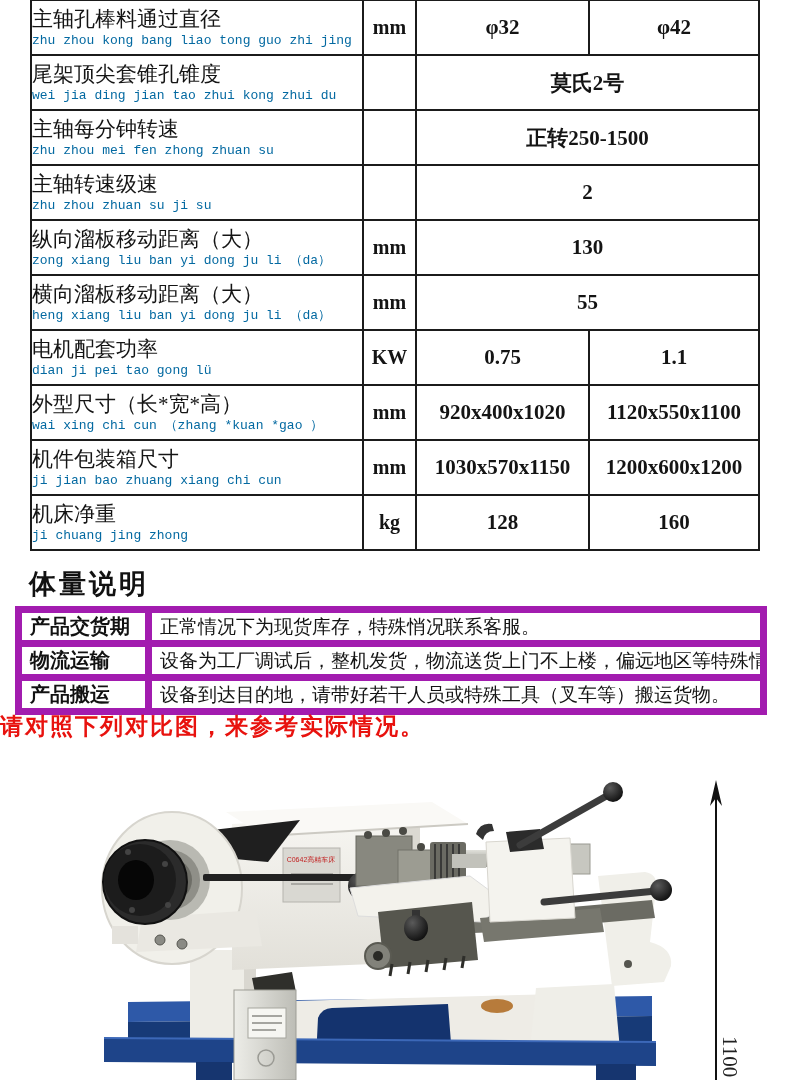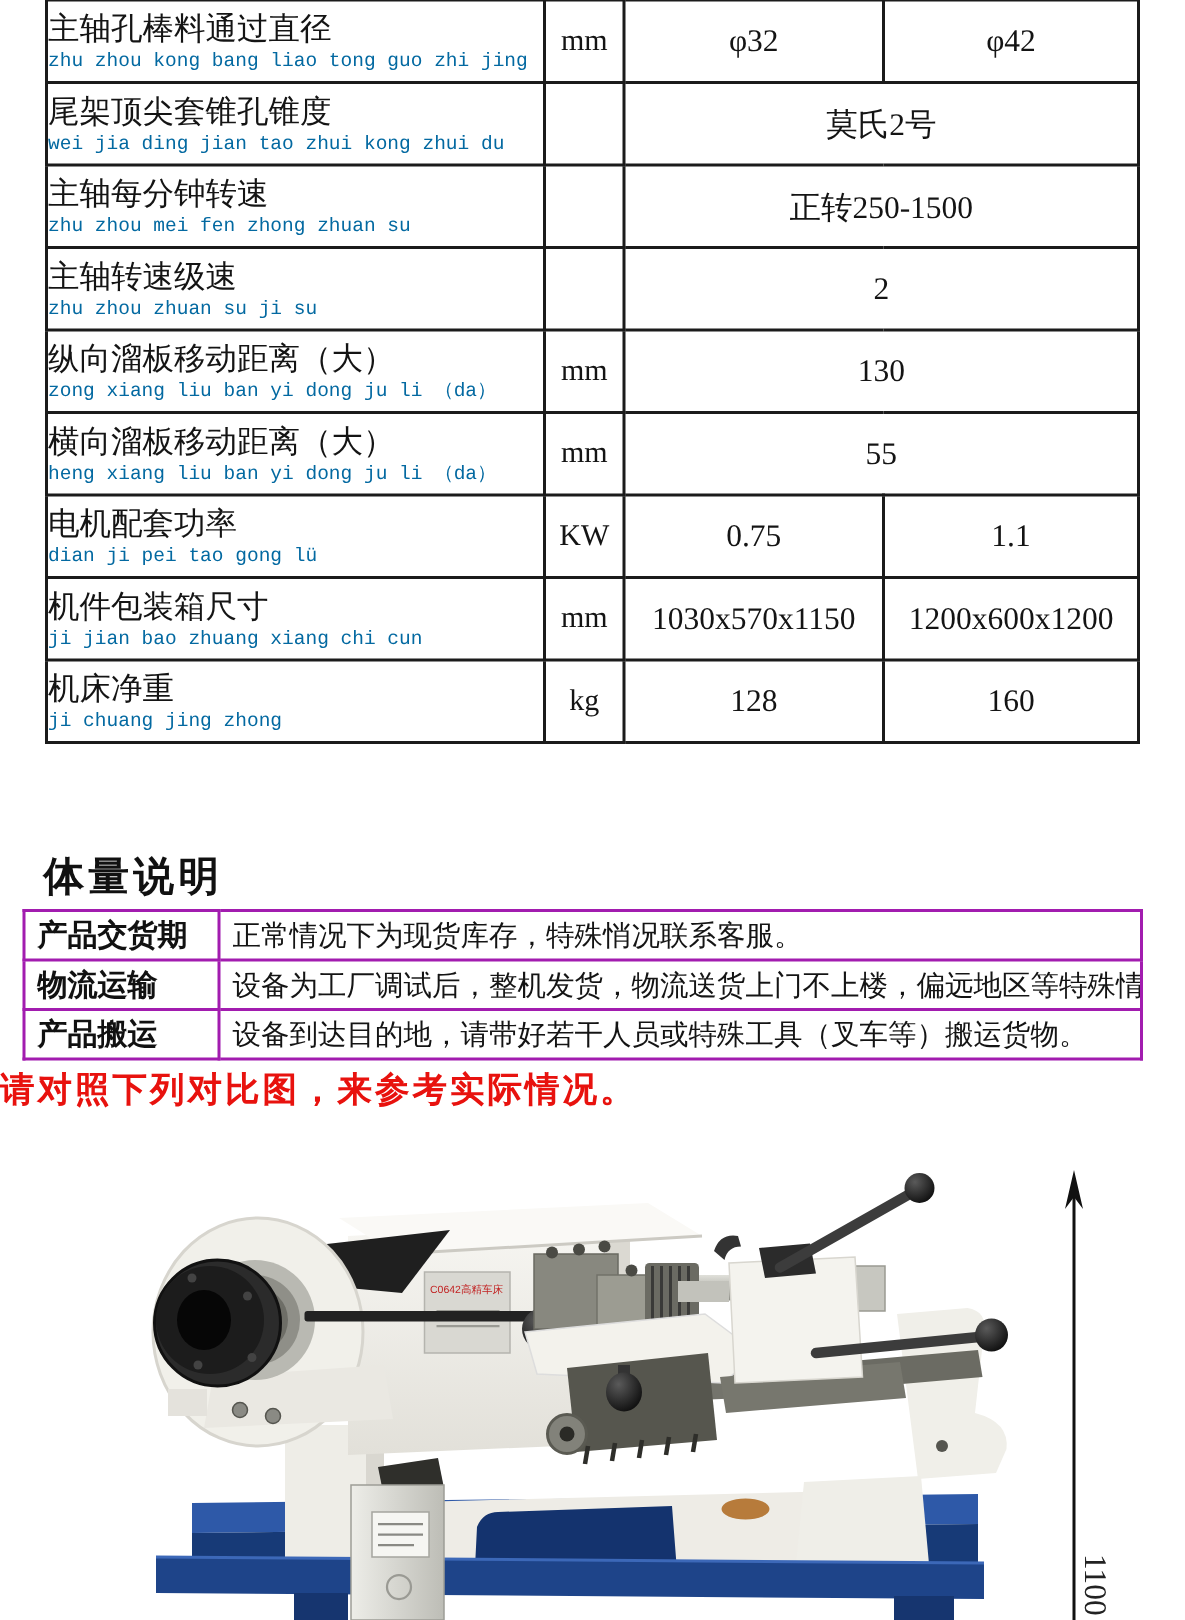--- a/index.html
+++ b/index.html
@@ -23,35 +23,35 @@
     font-family:"Liberation Serif","DejaVu Serif",serif;
     font-size:21px;color:#141414;line-height:26px;white-space:nowrap;
   }
   .py{
     font-family:"Liberation Mono","DejaVu Sans Mono",monospace;
     font-size:13px;color:#0369a1;line-height:17px;white-space:nowrap;
   }
   td.unit,td.val{
     text-align:center;
     font-family:"Liberation Serif","DejaVu Serif",serif;
-    font-size:20px;color:#141414;white-space:nowrap;
+    font-size:20px;color:#141414;white-space:nowrap;font-weight:bold;
   }
   td.val{font-size:21px;margin-top:40px;}
   
   .vol-heading{
     position:absolute;left:29px;top:566px;
     font-family:"Liberation Sans","DejaVu Sans",sans-serif;
     font-size:27px;font-weight:700;color:#111;letter-spacing:3px;
   }
   table.info{
     border-collapse:collapse;table-layout:fixed;
     position:absolute;left:15px;top:606px;width:745px;
   }
   table.info td{
-    border:2px solid #a21caf;padding:0 0 0 8px;vertical-align:middle;
+    border:7px solid #a21caf;padding:0 0 0 8px;vertical-align:middle;
     overflow:hidden;white-space:nowrap;
   }
   table.info tr{height:33px;}
   .info-label{
     font-family:"Liberation Sans","DejaVu Sans",sans-serif;
     font-size:20px;font-weight:700;color:#111;
   }
   .info-content{
     font-family:"Liberation Serif","DejaVu Serif",serif;
     font-size:19px;color:#141414;
@@ -125,20 +125,29 @@
       <td class="val" colspan="2">55</td>
     </tr>
     <tr>
       <td class="lbl">
         <div class="zh">电机配套功率</div>
         <div class="py">dian ji pei tao gong lü</div>
       </td>
       <td class="unit">KW</td>
       <td class="val">0.75</td>
       <td class="val">1.1</td>
+    </tr>
+    <tr>
+      <td class="lbl">
+        <div class="zh">外型尺寸（长*宽*高）</div>
+        <div class="py">wai xing chi cun （zhang *kuan *gao ）</div>
+      </td>
+      <td class="unit">mm</td>
+      <td class="val">920x400x1020</td>
+      <td class="val">1120x550x1100</td>
     </tr>
     <tr>
       <td class="lbl">
         <div class="zh">机件包装箱尺寸</div>
         <div class="py">ji jian bao zhuang xiang chi cun</div>
       </td>
       <td class="unit">mm</td>
       <td class="val">1030x570x1150</td>
       <td class="val">1200x600x1200</td>
     </tr>

